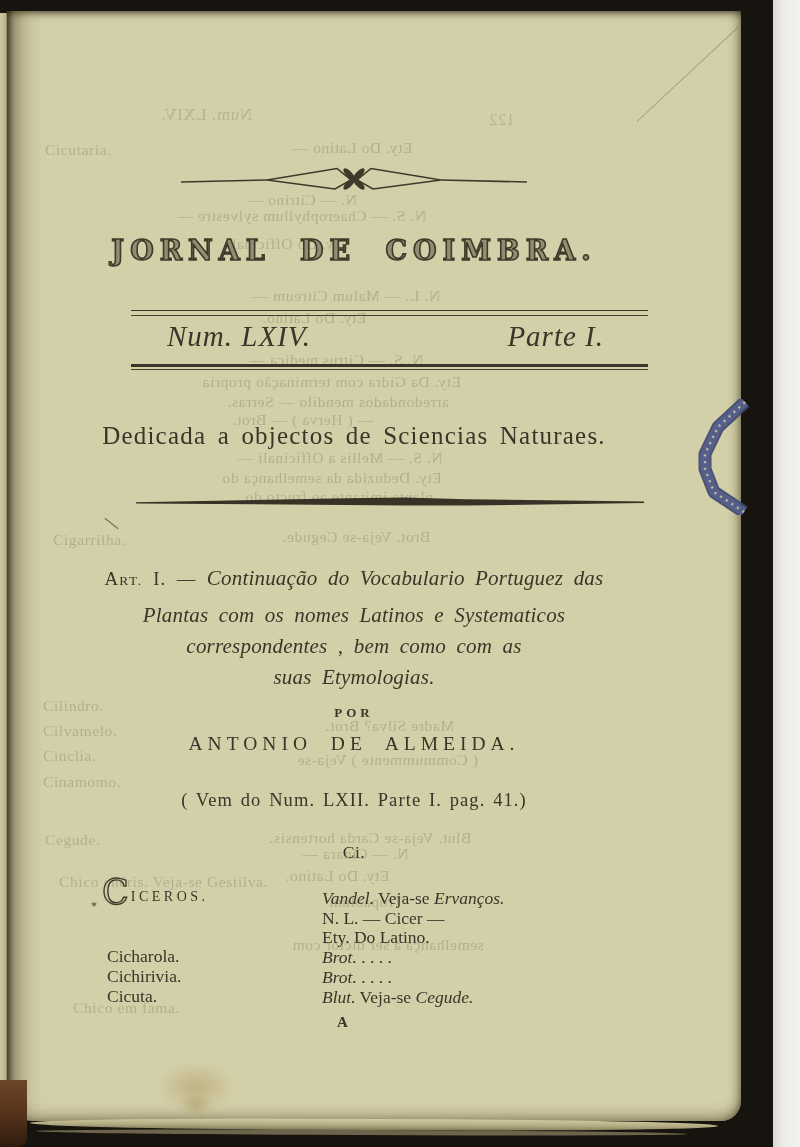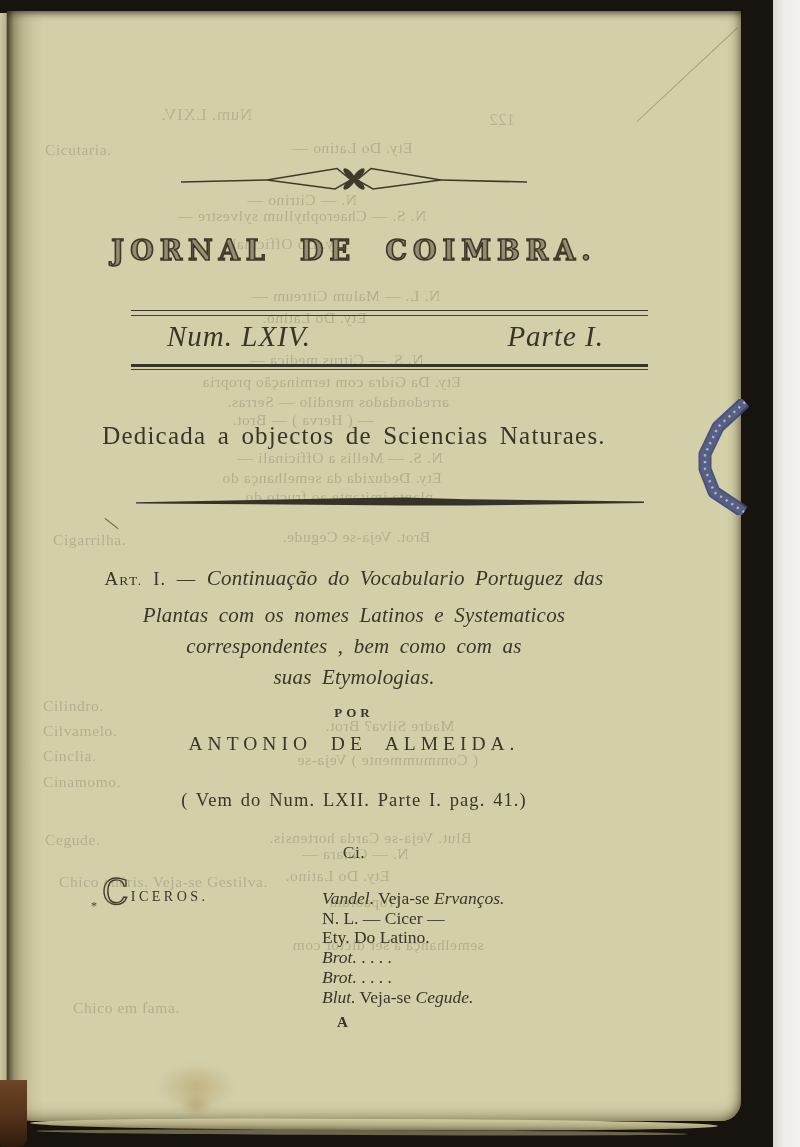--- a/index.html
+++ b/index.html
@@ -214,20 +214,25 @@
 
       <div class="cblock por">POR</div>
       <div class="cblock author">ANTONIO DE ALMEIDA.</div>
       <div class="cblock contnote">( Vem do Num. LXII. Parte I. pag. 41.)</div>
       <div class="cblock ci-head">Ci.</div>
     </div>
 
     <div class="entry-lead ink">
       <span class="star">*</span><span class="dropcap">C</span><span class="smcaps">ICEROS.</span>
     </div>
+    <div class="terms ink">
+      <div>Cicharola.</div>
+      <div>Cichirivia.</div>
+      <div>Cicuta.</div>
+    </div>
     <div class="defs ink">
       <div><span class="it">Vandel.</span><span> Veja-se </span><span class="it">Ervanços.</span></div>
       <div><span>N. L. — Cicer —</span></div>
       <div><span>Ety. Do Latino.</span></div>
       <div><span class="it">Brot.</span><span> . . . .</span></div>
       <div><span class="it">Brot.</span><span> . . . .</span></div>
       <div><span class="it">Blut.</span><span> Veja-se </span><span class="it">Cegude.</span></div>
     </div>
 
     <div class="sig ink">A</div>

